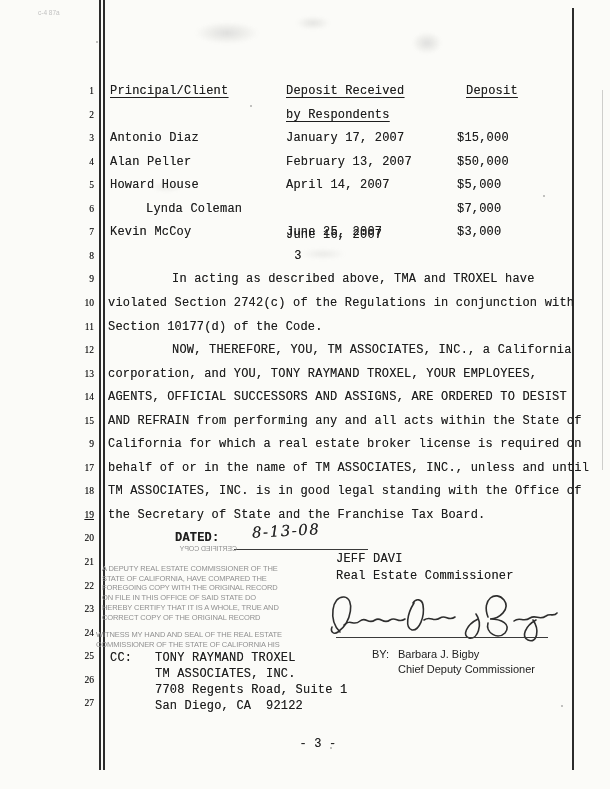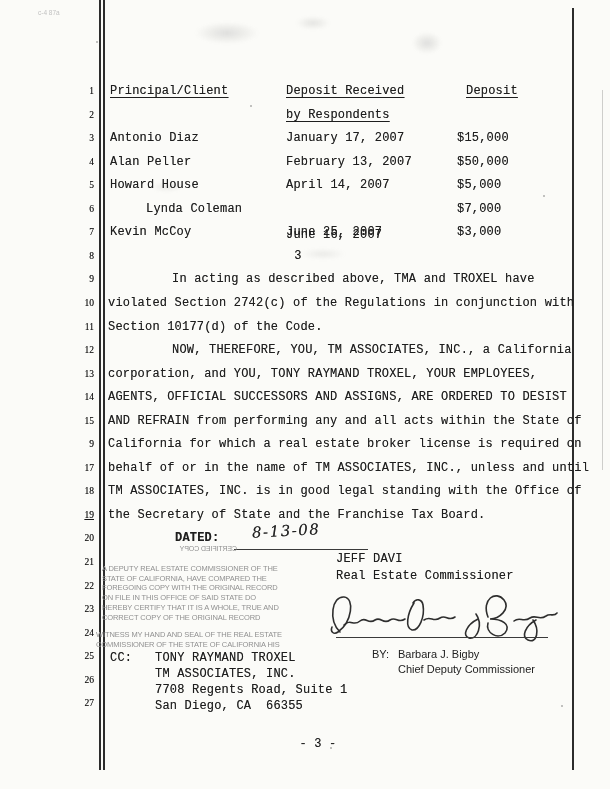--- a/index.html
+++ b/index.html
@@ -151,15 +151,15 @@
 <div class="rule" style="left:336px;top:637px;width:212px"></div>
 
 <div class="abs sans" style="left:372px;top:648px;font-size:11px;color:#222">BY:</div>
 <div class="abs sans" style="left:398px;top:648px;font-size:11px;color:#222">Barbara J. Bigby</div>
 <div class="abs sans" style="left:398px;top:663px;font-size:11px;color:#222">Chief Deputy Commissioner</div>
 
 <div class="abs t" style="left:110px;top:650px">CC:</div>
 <div class="abs t" style="left:155px;top:650px">TONY RAYMAND TROXEL</div>
 <div class="abs t" style="left:155px;top:666px">TM ASSOCIATES, INC.</div>
 <div class="abs t" style="left:155px;top:682px">7708 Regents Road, Suite 1</div>
-<div class="abs t" style="left:155px;top:698px">San Diego, CA  66355</div>
+<div class="abs t" style="left:155px;top:698px">San Diego, CA  92122</div>
 
 <div class="abs t" style="left:238px;top:736px;width:160px;text-align:center">- 3 -</div>
 
 </body></html>

